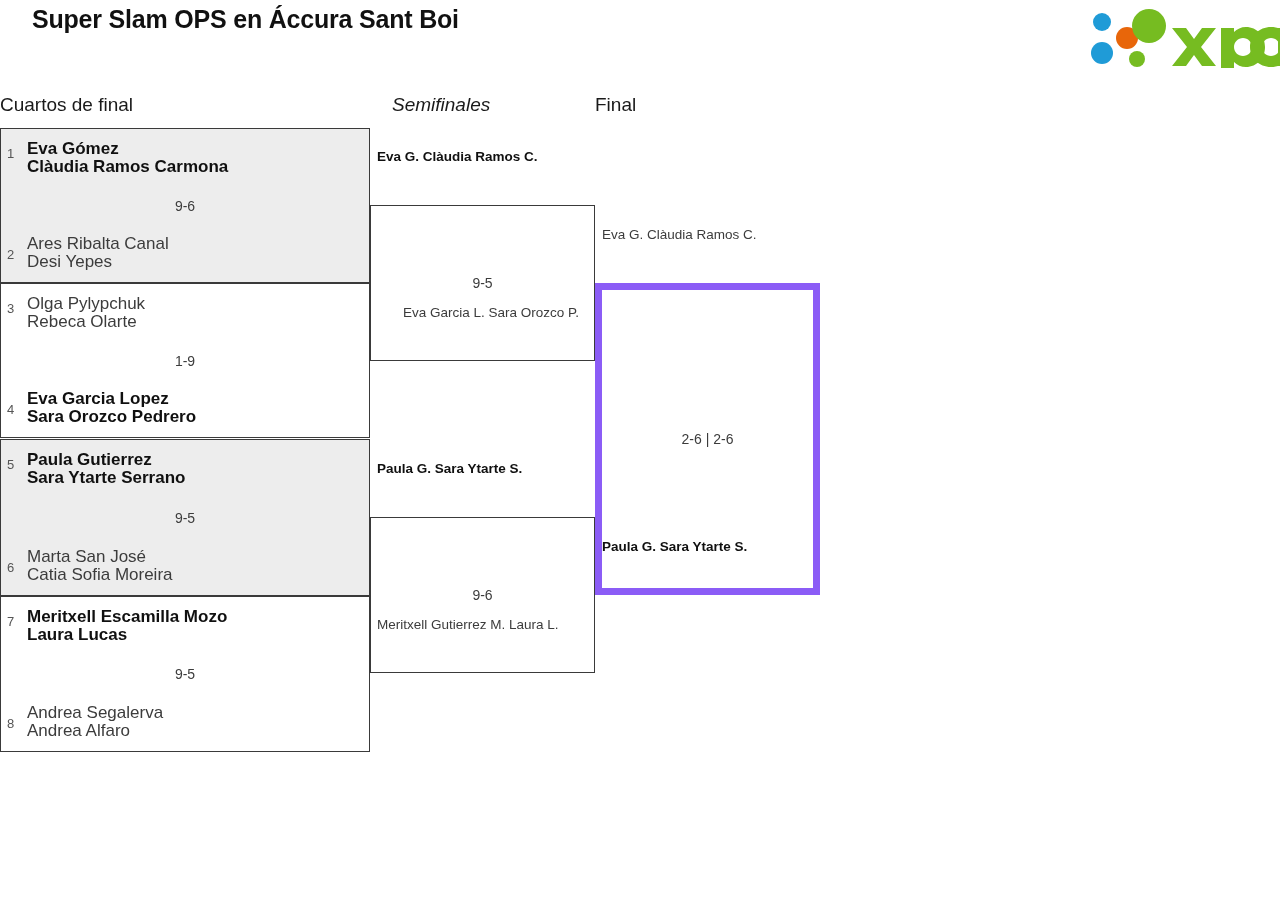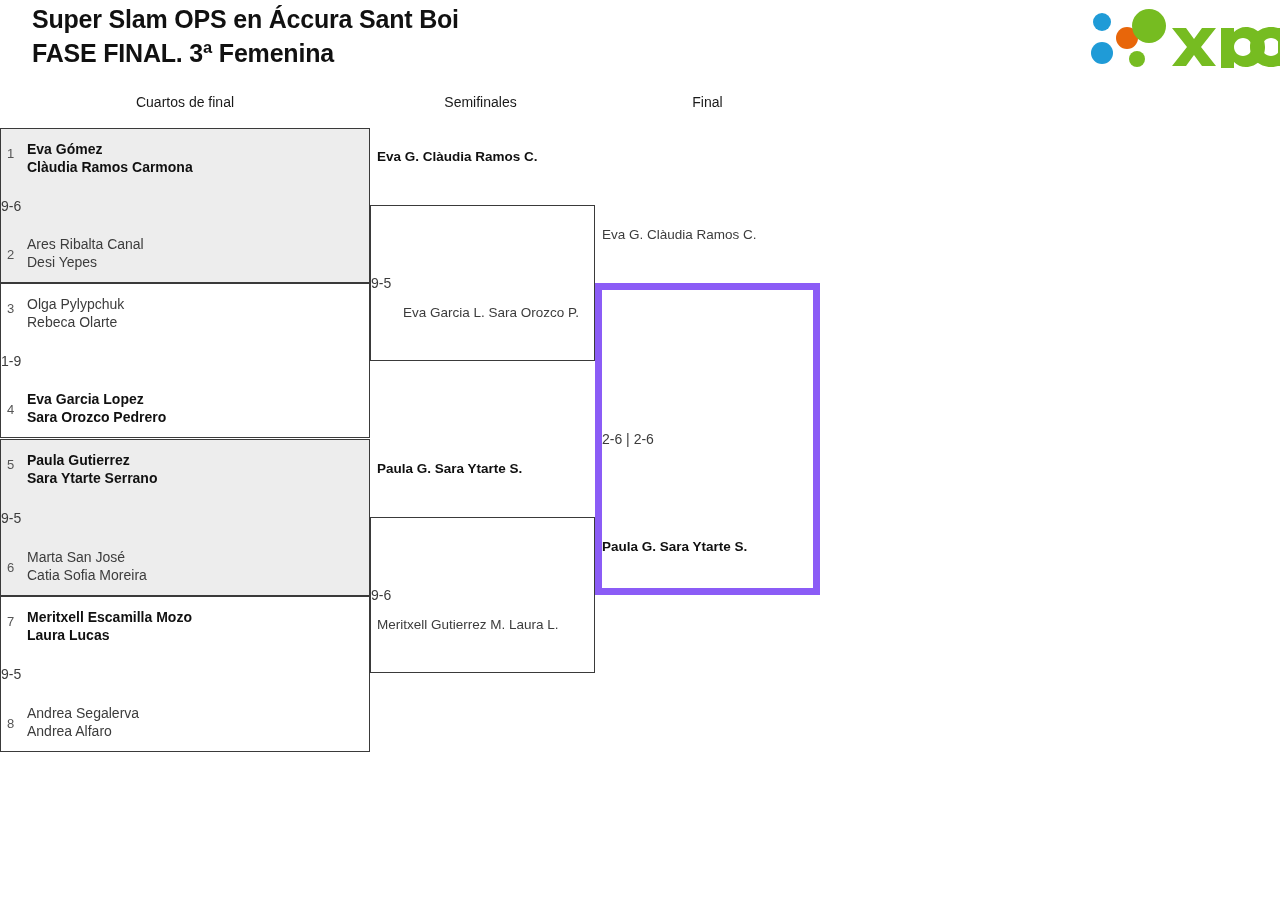--- a/index.html
+++ b/index.html
@@ -58,29 +58,28 @@
   
   .round-headers {
     position: absolute;
     top: 94px;
     left: 0;
     width: 1280px;
     height: 28px;
   }
   .round-header {
     position: absolute;
-    font-size: 14px;
+    font-size: 19px;
     font-weight: 400;
     color: #1a1a1a;
-    text-align: center;
     white-space: nowrap;
     top: 0;
   }
   .rh-qf   { left: 0px;   width: 370px; }
-  .rh-sf   { left: 368px; width: 225px; }
+  .rh-sf   { left: 392px; width: 225px; font-style: italic; }
   .rh-fin  { left: 595px; width: 225px; }
 
   
   .bracket {
     position: absolute;
     top: 0; left: 0;
     width: 1280px;
     height: 916px;
   }
 
@@ -100,39 +99,39 @@
     font-size: 13px;
     color: #555555;
     line-height: 14px;
   }
   .qf-match .seed.top    { top: 18px; }
   .qf-match .seed.bottom { bottom: 20px; }
 
   .team {
     position: absolute;
     left: 26px;
-    font-size: 14px;
+    font-size: 17px;
     line-height: 18px;
     color: #3c3c3c;
     white-space: nowrap;
   }
   .team.winner {
     font-weight: 700;
     color: #101010;
   }
   .qf-match .team.top    { top: 11px; }
   .qf-match .team.bottom { bottom: 11px; }
 
   .team .ln { display: block; }
 
   .score {
     position: absolute;
     font-size: 14px;
     color: #3c3c3c;
-    text-align: left;
+    text-align: center;
     white-space: nowrap;
   }
   .qf-match .score {
     left: 0; right: 0;
     top: 50%;
     transform: translateY(-50%);
   }
 
   
   .sf-box {
@@ -184,21 +183,20 @@
 </style>
 </head>
 <body>
 
 <div class="page">
 
   <div class="header">
 
     <div class="title-block">
       <div class="title-line">Super Slam OPS en Áccura Sant Boi</div>
-      <div class="title-line">FASE FINAL. 3ª Femenina</div>
     </div>
 
     <div class="logo">
       <svg width="226" height="62" viewBox="0 0 226 62" xmlns="http://www.w3.org/2000/svg" aria-label="xporty">
 
         <g>
           <circle cx="22" cy="16" r="9" fill="#1f9bd7"></circle>
           <circle cx="22" cy="47" r="11" fill="#1f9bd7"></circle>
           <circle cx="47" cy="32" r="11" fill="#e8660a"></circle>
           <circle cx="57" cy="53" r="8" fill="#76bc21"></circle>

